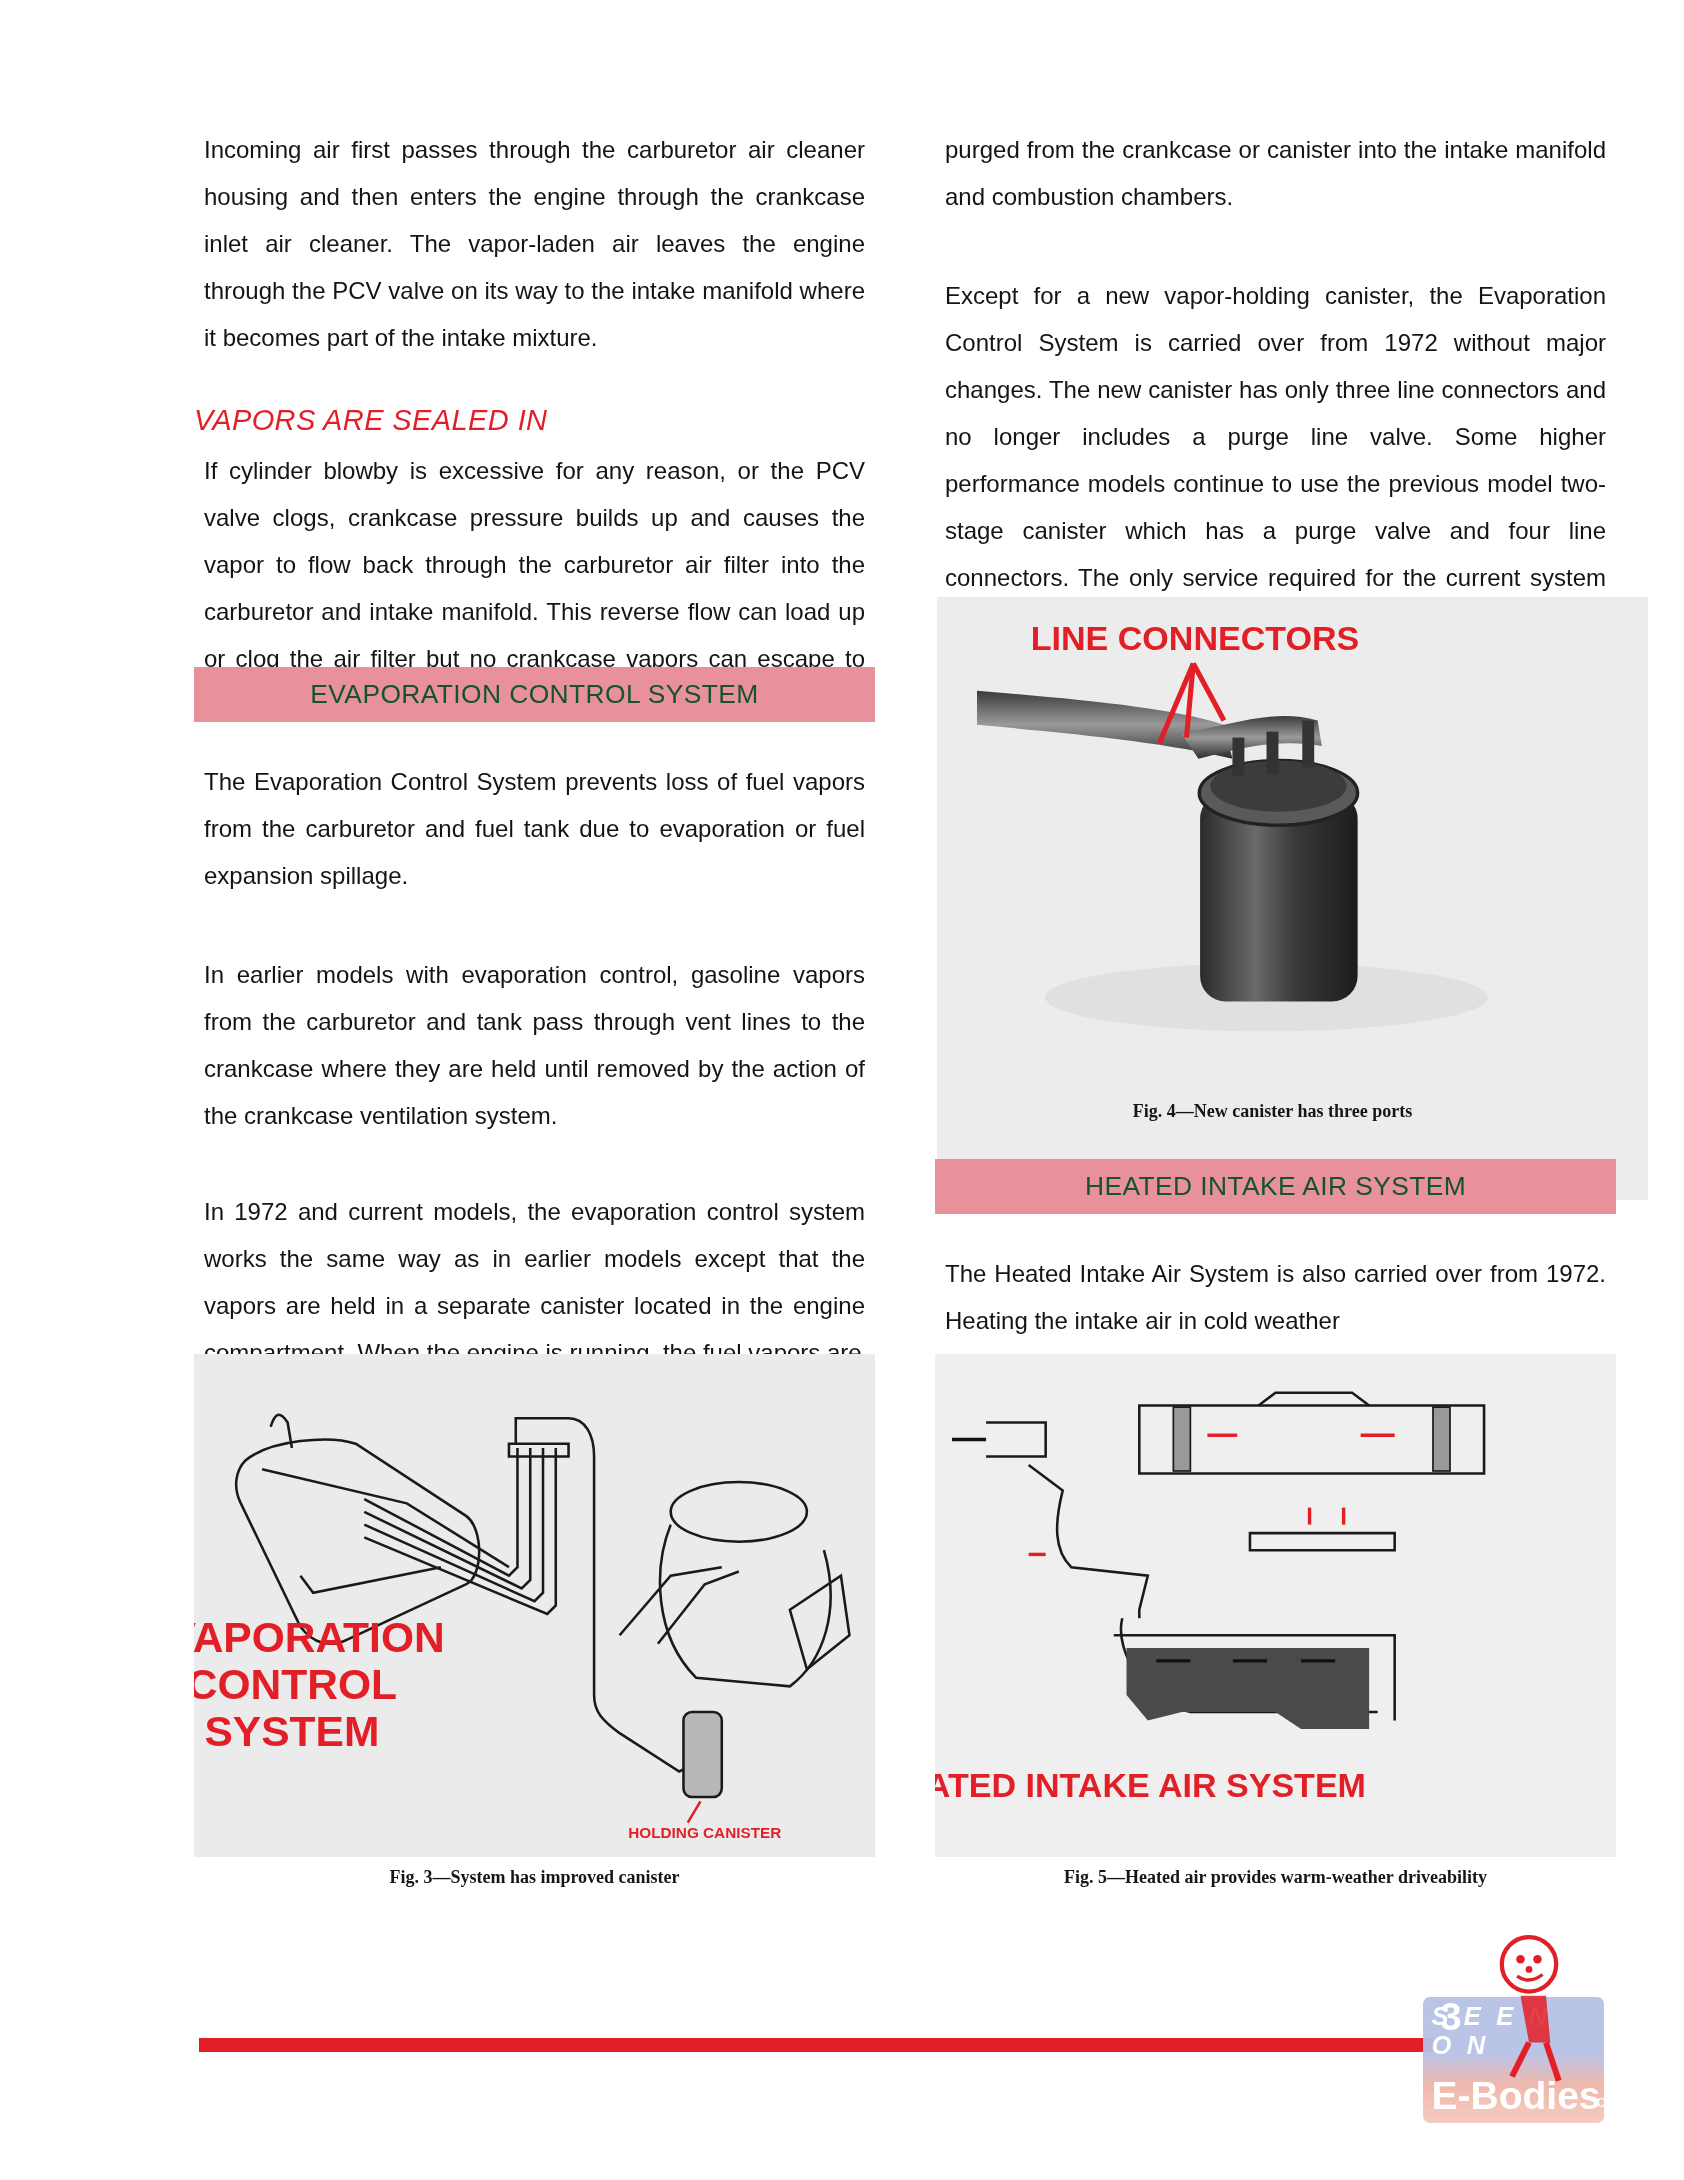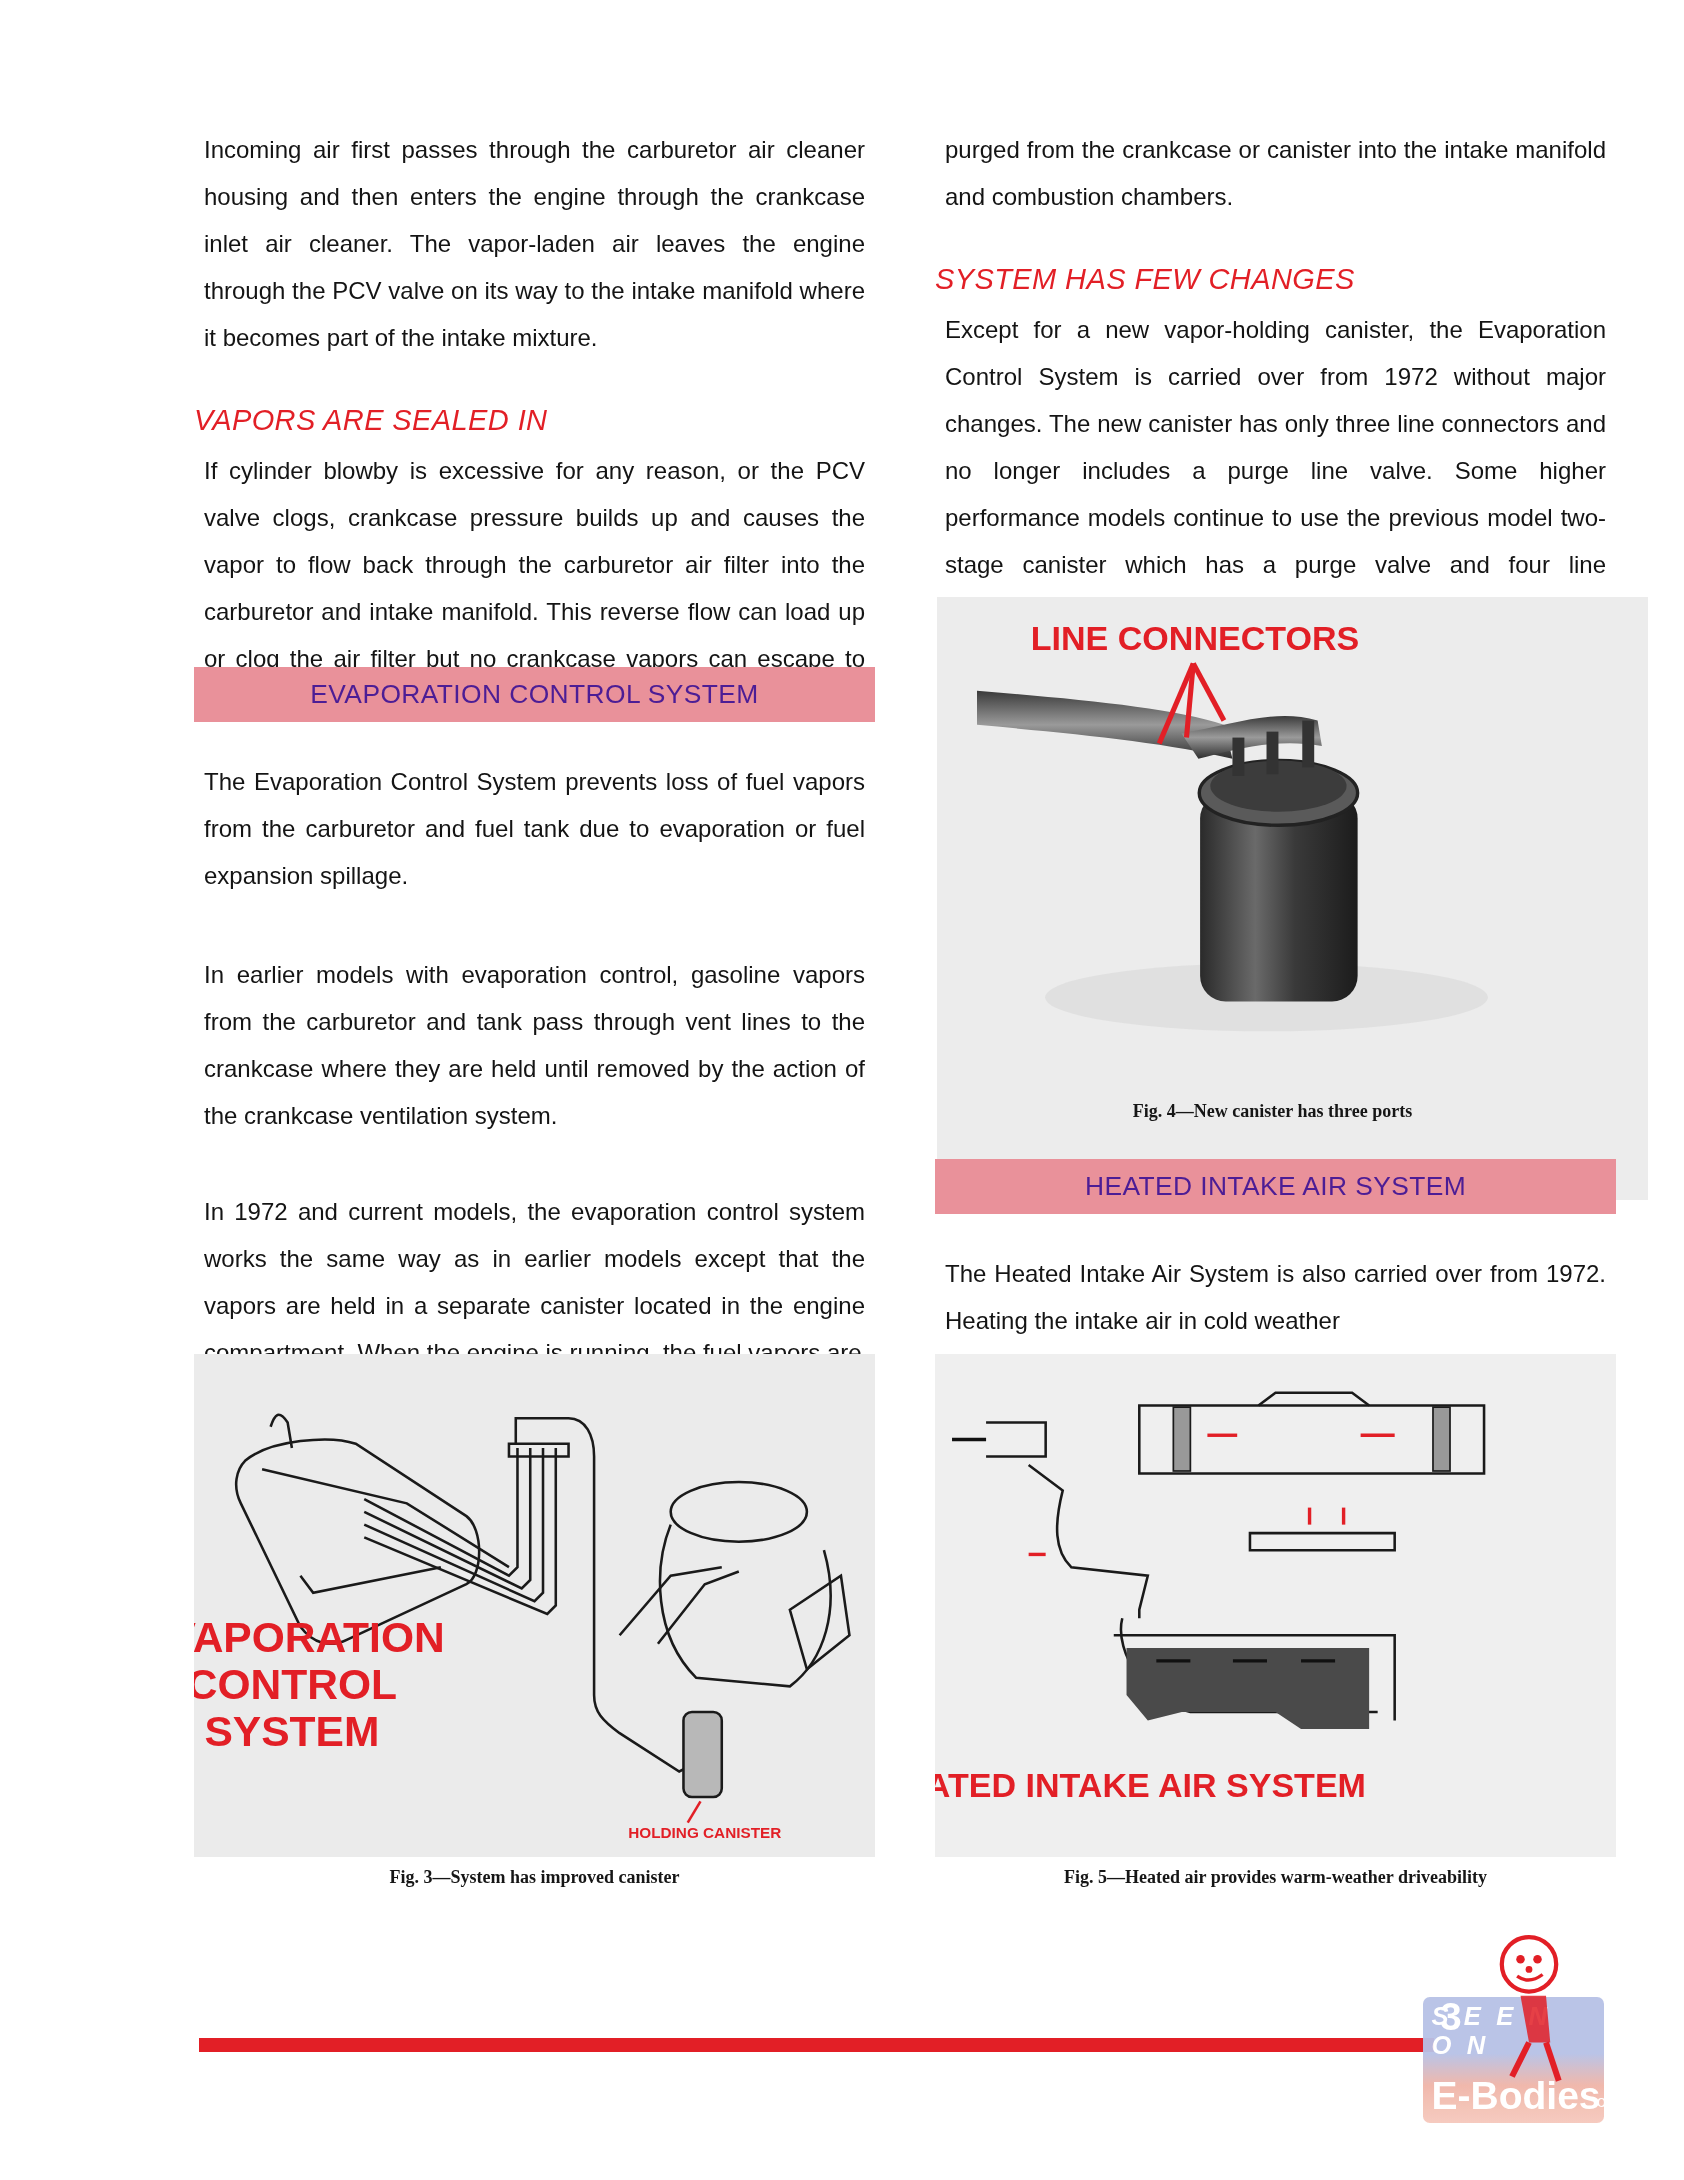--- a/index.html
+++ b/index.html
@@ -6,21 +6,21 @@
   body { width: 1685px; height: 2181px; position: relative; overflow: hidden;
          font-family: "Liberation Sans", "DejaVu Sans", sans-serif; color: #141414; }
   .col { position: absolute; }
   .col-left { left: 194px; width: 681px; }
   .col-right { left: 935px; width: 681px; }
   .sub-head { color: #e21f26; font-style: italic; font-size: 29px; letter-spacing: 0.4px;
               margin: 0; line-height: 34px; font-weight: normal; }
   .body-text { font-size: 24px; line-height: 47px; margin: 10px; text-align: justify;
                font-stretch: condensed; }
   .band { position: absolute; background: #e9919a; height: 55px; display: flex;
-          align-items: center; justify-content: center; font-size: 26.4px; color: #4c1d95;
+          align-items: center; justify-content: center; font-size: 26.4px; color: #14532d;
           letter-spacing: 0.4px; }
   .figure { position: absolute; background: #ebebeb; overflow: hidden; }
   .fig-caption { position: absolute; font-weight: bold; font-size: 18px; text-align: center;
                  color: #161616; font-family: Liberation Serif, serif; }
   .label-red { fill: #e21f26; font-family: "Liberation Sans", sans-serif; font-weight: bold; }
   .footer-rule { position: absolute; left: 199px; top: 2038px; width: 1235px; height: 13.6px;
                  background: #e21f26; }
   .page-num { position: absolute; left: 1440px; top: 1995px; font-size: 39px; font-weight: bold;
               color: #ffffff; }
 </style>
@@ -42,21 +42,20 @@
   <p class="body-text">The Evaporation Control System prevents loss of fuel vapors from the carburetor and fuel tank due to evaporation or fuel expansion spillage.</p>
   <div style="height:32px"></div>
   <p class="body-text">In earlier models with evaporation control, gasoline vapors from the carburetor and tank pass through vent lines to the crankcase where they are held until removed by the action of the crankcase ventilation system.</p>
   <div style="height:29px"></div>
   <p class="body-text">In 1972 and current models, the evaporation control system works the same way as in earlier models except that the vapors are held in a separate canister located in the engine compartment. When the engine is running, the fuel vapors are</p>
 </div>
 
 <div class="col col-right" style="top:116px;">
   <p class="body-text">purged from the crankcase or canister into the intake manifold and combustion chambers.</p>
   <div style="height:32px"></div>
-  <h3 class="sub-head">SYSTEM HAS FEW CHANGES</h3>
   <p class="body-text">Except for a new vapor-holding canister, the Evaporation Control System is carried over from 1972 without major changes. The new canister has only three line connectors and no longer includes a purge line valve. Some higher performance models continue to use the previous model two-stage canister which has a purge valve and four line connectors. The only service required for the current system is replacement of the filter element in the bottom of the canister at required intervals.</p>
 </div>
 
 <div class="figure" style="left:937px; top:597px; width:671px; height:603px; background:#ececec;padding-left:40px;">
   <svg width="671" height="477" viewBox="0 0 788 560">
     <defs>
       <linearGradient id="can" x1="0" x2="1" y1="0" y2="0">
         <stop offset="0" stop-color="#2a2a2a"></stop>
         <stop offset="0.35" stop-color="#6a6a6a"></stop>
         <stop offset="0.6" stop-color="#3a3a3a"></stop>

